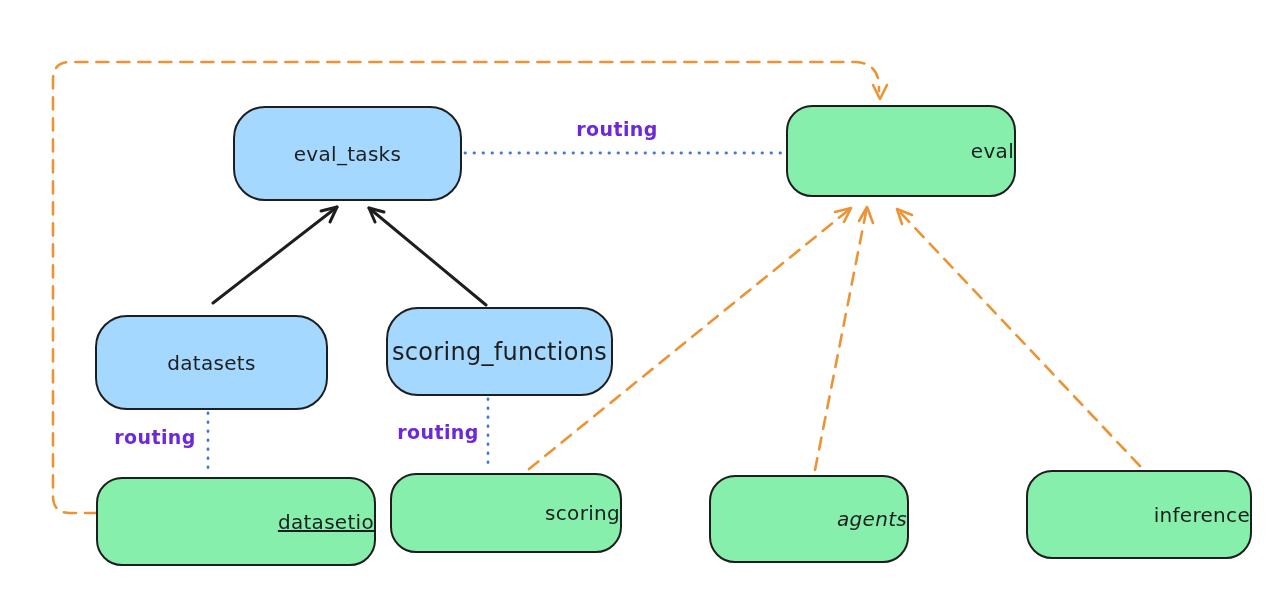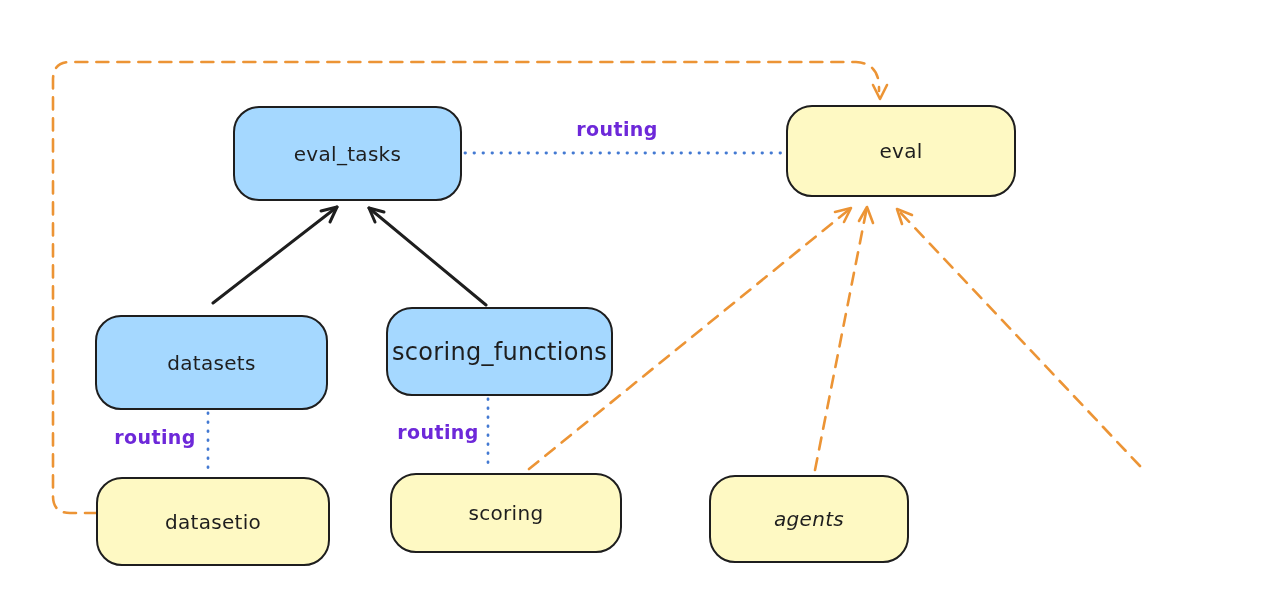--- a/index.html
+++ b/index.html
@@ -25,28 +25,28 @@
     display: flex;
     align-items: center;
     justify-content: center;
     border: 2.5px solid #1e1e1e;
     border-radius: 26px;
     box-sizing: border-box;
     color: #1e1e1e;
     font-size: 20px;
     letter-spacing: 0.3px;
   }
-  .fill-blue  { background: #a5d8ff; }
-  .fill-green { background: #fef9c3; }
+  .fill-blue  { background: #a5d8ff; border-radius: 32px; }
+  .fill-green { background: #86efac; justify-content: flex-end; }
 
   .node-eval-tasks        { left: 233px;  top: 106px; width: 229px; height: 95px; }
   .node-eval              { left: 786px;  top: 105px; width: 230px; height: 92px; }
   .node-datasets          { left: 95px;   top: 305px; width: 233px; height: 95px; margin-top: 10px; }
   .node-scoring-functions { left: 386px;  top: 307px; width: 227px; height: 89px; font-size: 24px; }
-  .node-datasetio         { left: 96px;   top: 477px; width: 234px; height: 89px; }
+  .node-datasetio         { left: 96px;   top: 477px; width: 280px; height: 89px; text-decoration: underline; }
   .node-scoring           { left: 390px;  top: 473px; width: 232px; height: 80px; }
   .node-agents            { left: 709px;  top: 475px; width: 200px; height: 88px; font-style: italic; }
   .node-inference         { left: 1026px; top: 470px; width: 226px; height: 89px; }
 
   .edge-label {
     position: absolute;
     color: #6d28d9;
     font-size: 19px;
     font-weight: 600;
     letter-spacing: 0.4px;
@@ -128,18 +128,21 @@
   </div>
   <div class="node fill-green node-datasetio">
     <span>datasetio</span>
   </div>
   <div class="node fill-green node-scoring">
     <span>scoring</span>
   </div>
   <div class="node fill-green node-agents">
     <span>agents</span>
   </div>
+  <div class="node fill-green node-inference">
+    <span>inference</span>
+  </div>
 
   <div class="edge-label label-routing-top">routing</div>
   <div class="edge-label label-routing-datasets">routing</div>
   <div class="edge-label label-routing-scoring">routing</div>
 
 </div>
 
 </body></html>

